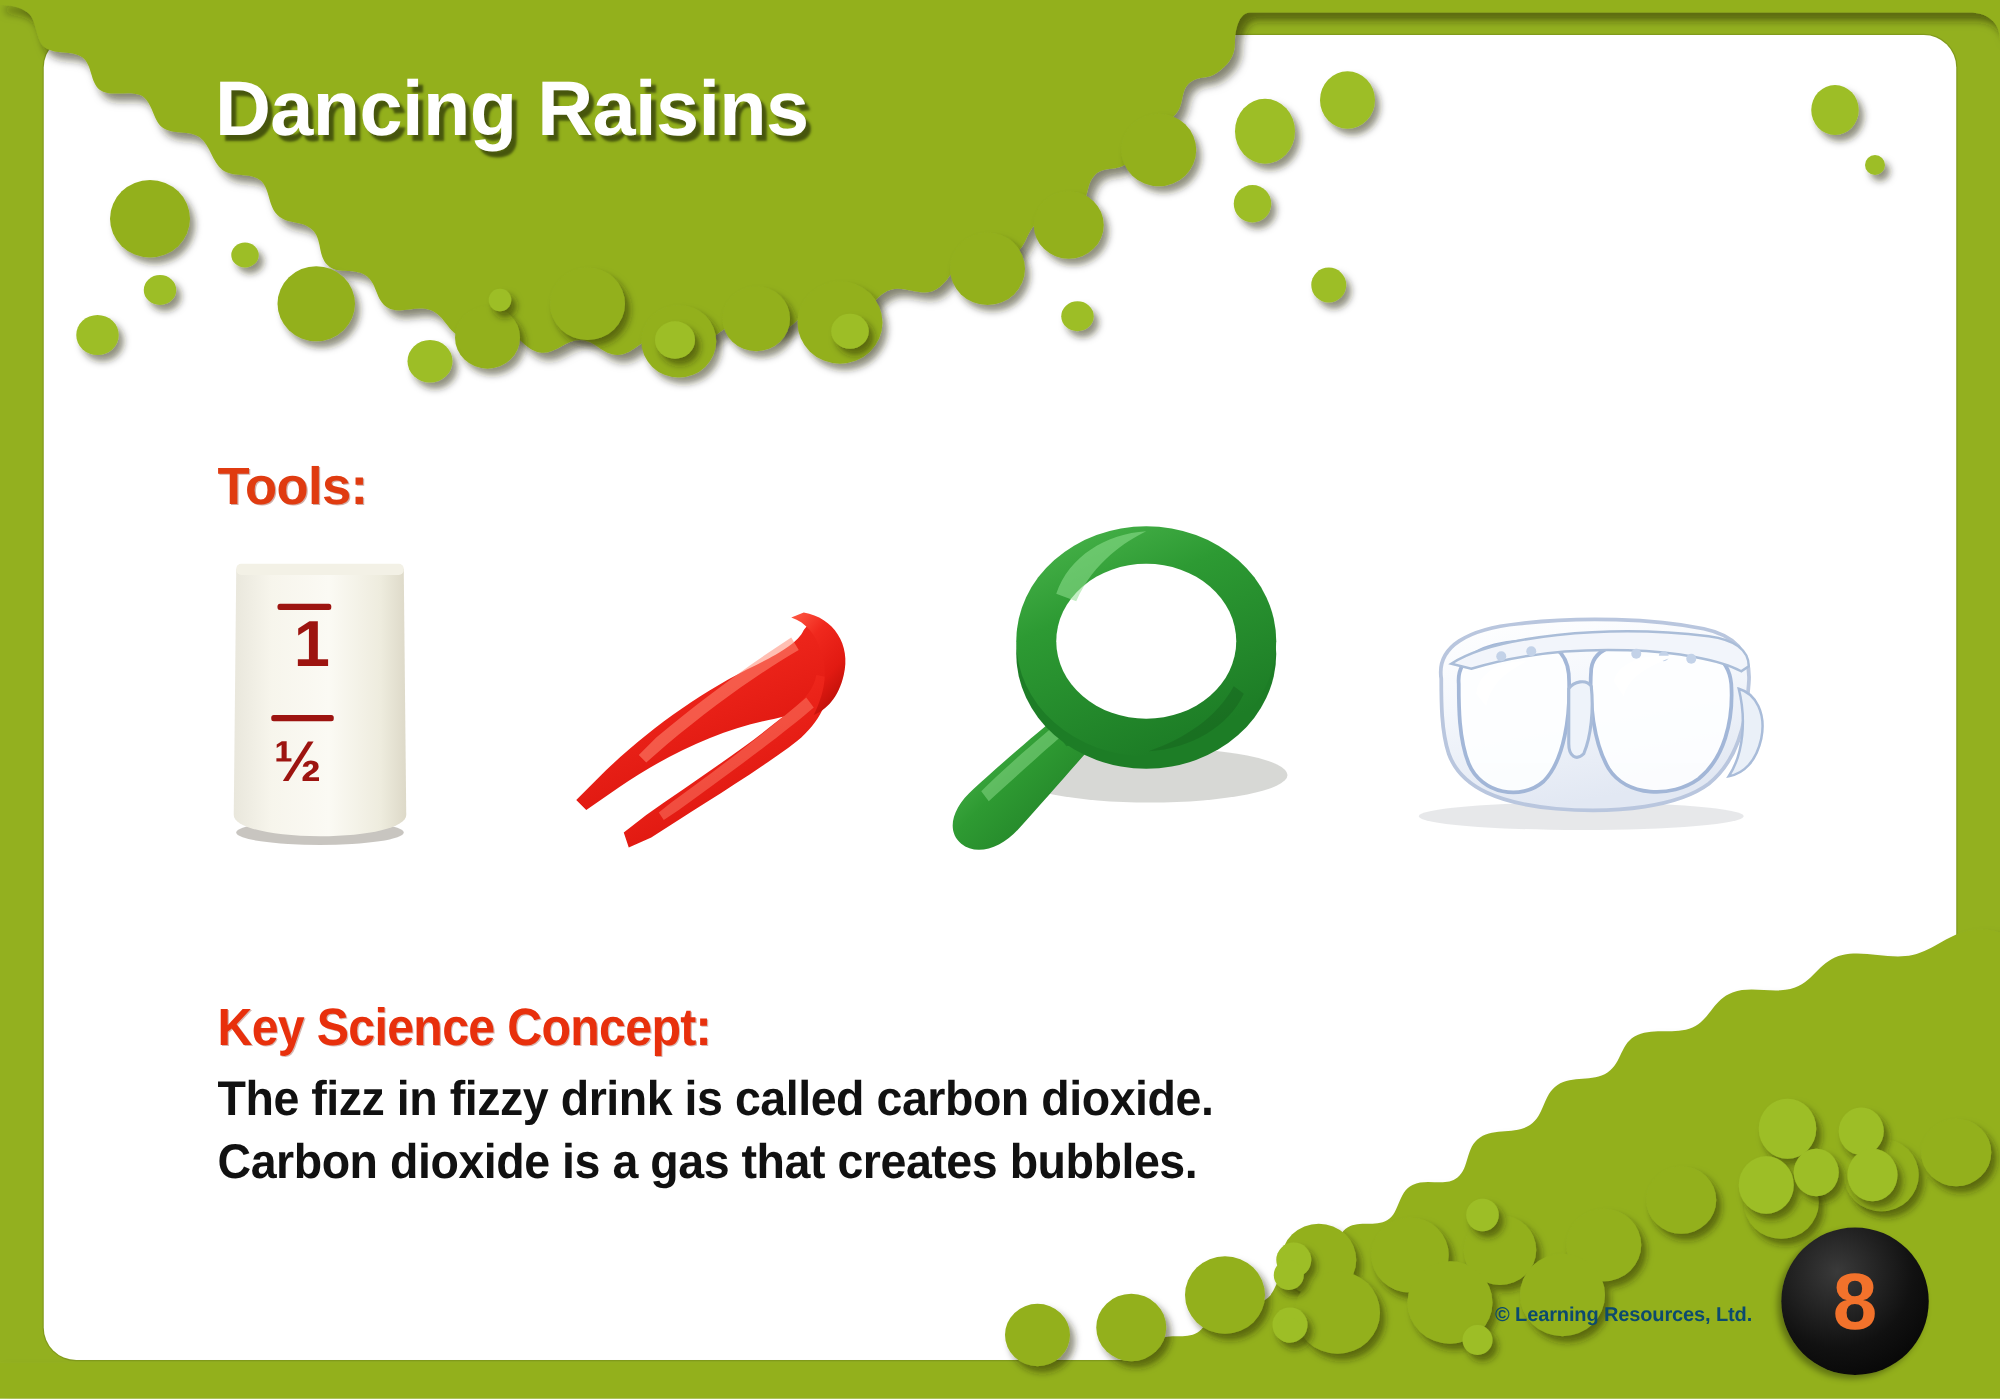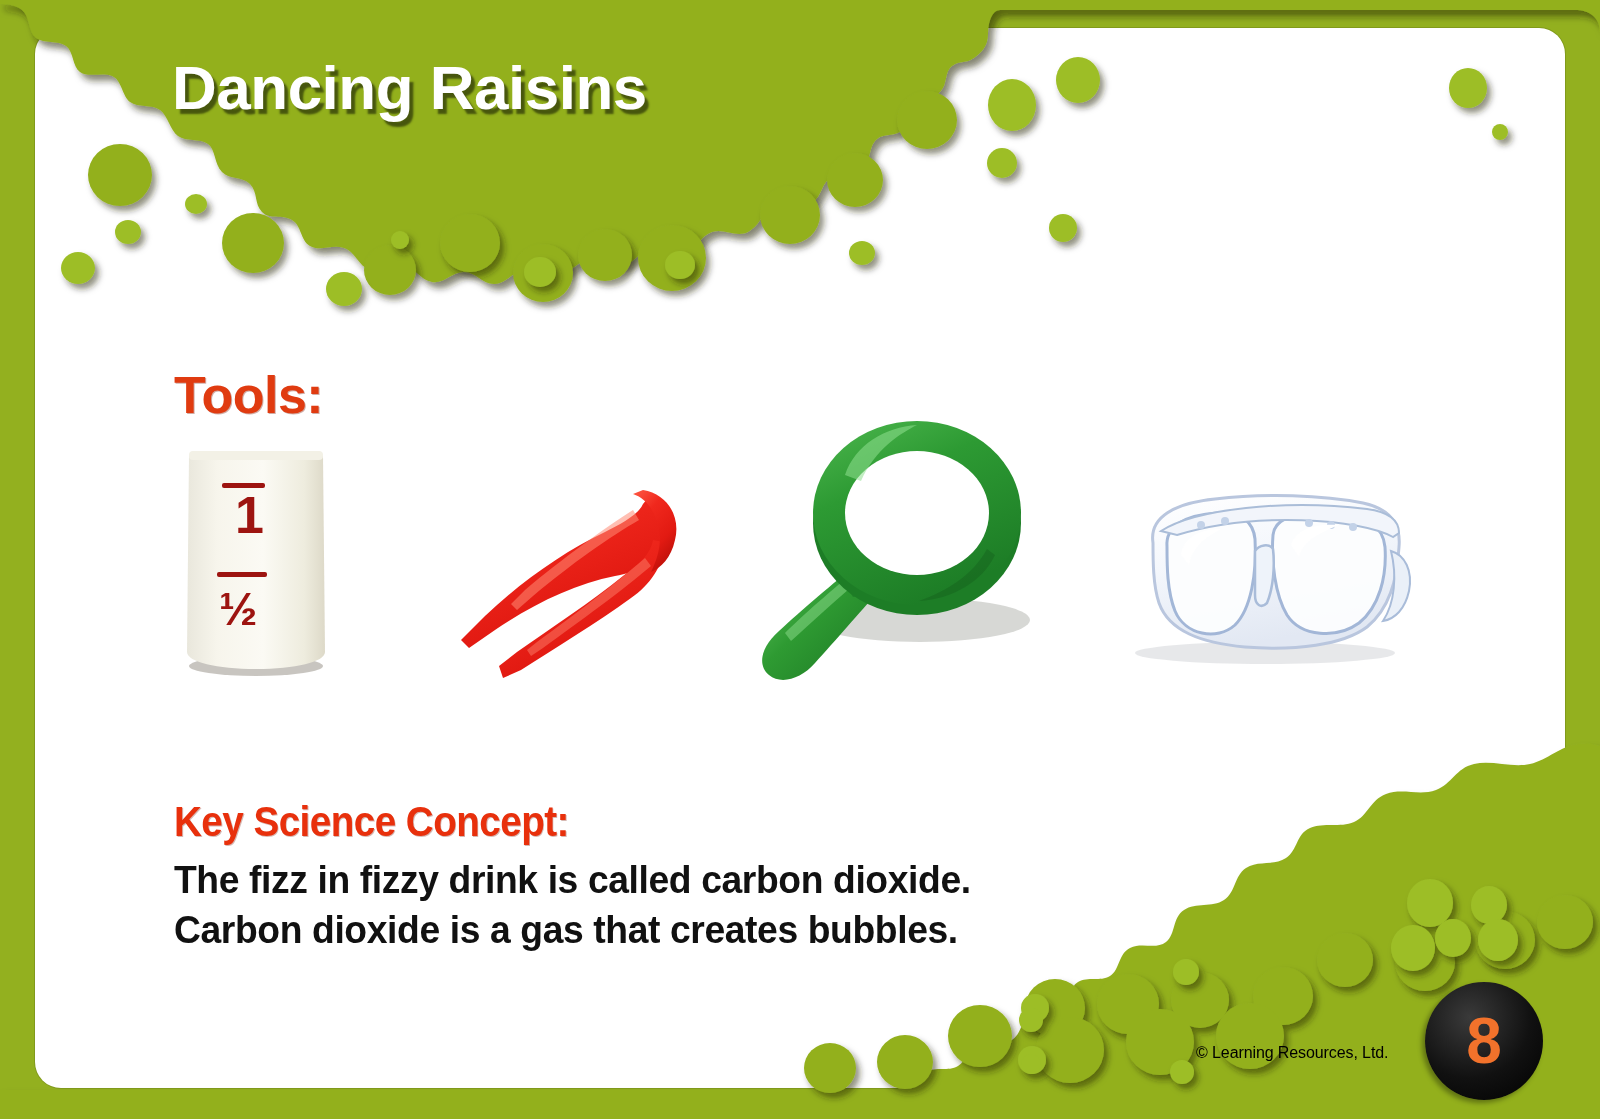--- a/index.html
+++ b/index.html
@@ -23,21 +23,21 @@
     font-size:62px;font-weight:bold;color:#ffffff;
     letter-spacing:-0.5px;
     text-shadow:4px 5px 2px rgba(25,30,5,.62);
     white-space:nowrap;
   }
 
   .hdr-red{
     position:absolute;color:#e03b10;font-weight:bold;white-space:nowrap;
     text-shadow:1px 1px 0 rgba(120,20,0,.35);
   }
-  #tools-label{left:174px;top:365px;font-size:52px;letter-spacing:-0.5px;}
+  #tools-label{left:174px;top:365px;font-size:42px;letter-spacing:-0.5px;}
 
   #extras-row{position:absolute;left:174px;top:725px;white-space:nowrap;
     font-size:0;}
   #extras-label{display:inline-block;font-size:40px;font-weight:bold;color:#e8300c;
     letter-spacing:-0.5px;vertical-align:baseline;
     font-family:"Liberation Sans Narrow","Liberation Sans",sans-serif;
     transform:scaleX(.93);transform-origin:left center;}
   #extras-value{display:inline-block;font-size:37px;font-weight:bold;color:#111111;
     margin-left:16px;vertical-align:baseline;letter-spacing:-0.3px;}
 
@@ -50,21 +50,21 @@
   .ksc-line{
     position:absolute;left:174px;font-size:39px;font-weight:bold;color:#111111;
     white-space:nowrap;letter-spacing:-0.4px;
     transform:scaleX(.955);transform-origin:left top;
   }
   #ksc-line-1{top:858px;}
   #ksc-line-2{top:908px;}
 
   #copyright{
     position:absolute;left:1196px;top:1044px;
-    font-size:16px;font-weight:normal;color:#000000;white-space:nowrap;
+    font-size:16px;font-weight:bold;color:#0c4a6e;white-space:nowrap;
     letter-spacing:-0.1px;
   }
 
   
   #page-badge{
     position:absolute;left:1425px;top:982px;width:118px;height:118px;
     border-radius:50%;background:radial-gradient(circle at 38% 30%,#3a3a3a 0%,#111 55%,#000 100%);
     box-shadow:-3px 3px 5px rgba(0,0,0,.35);
   }
   #page-number{

